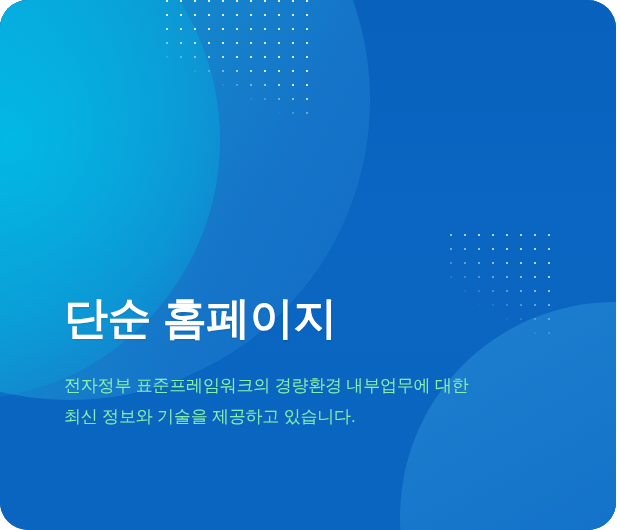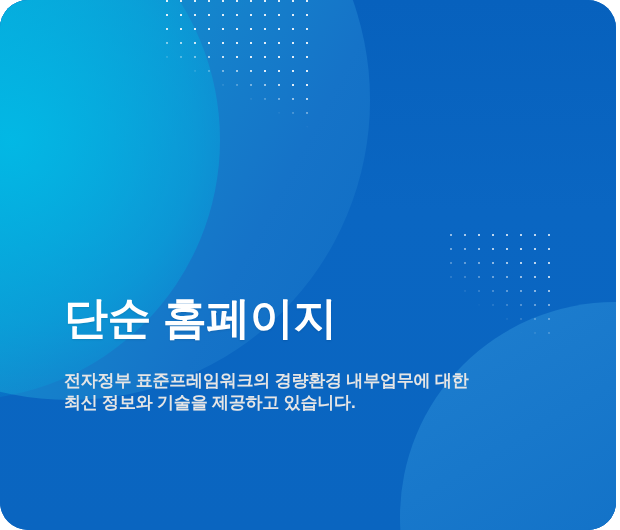--- a/index.html
+++ b/index.html
@@ -119,23 +119,23 @@
     font-weight: 700;
     color: #ffffff;
     letter-spacing: -0.5px;
     text-shadow: 0 1px 2px rgba(0,0,0,0.10);
   }
 
   .hero-subtitle {
     margin: 0;
     padding-top: 26px;
     font-size: 17px;
-    line-height: 22px;
-    font-weight: 700;
-    color: #e5e5e5;
+    line-height: 31px;
+    font-weight: 400;
+    color: #86efac;
     letter-spacing: -0.2px;
     white-space: pre-line;
   }
 </style>
 </head>
 <body>
 
 <div class="hero-banner">
 
   <div class="bg-base"></div>

